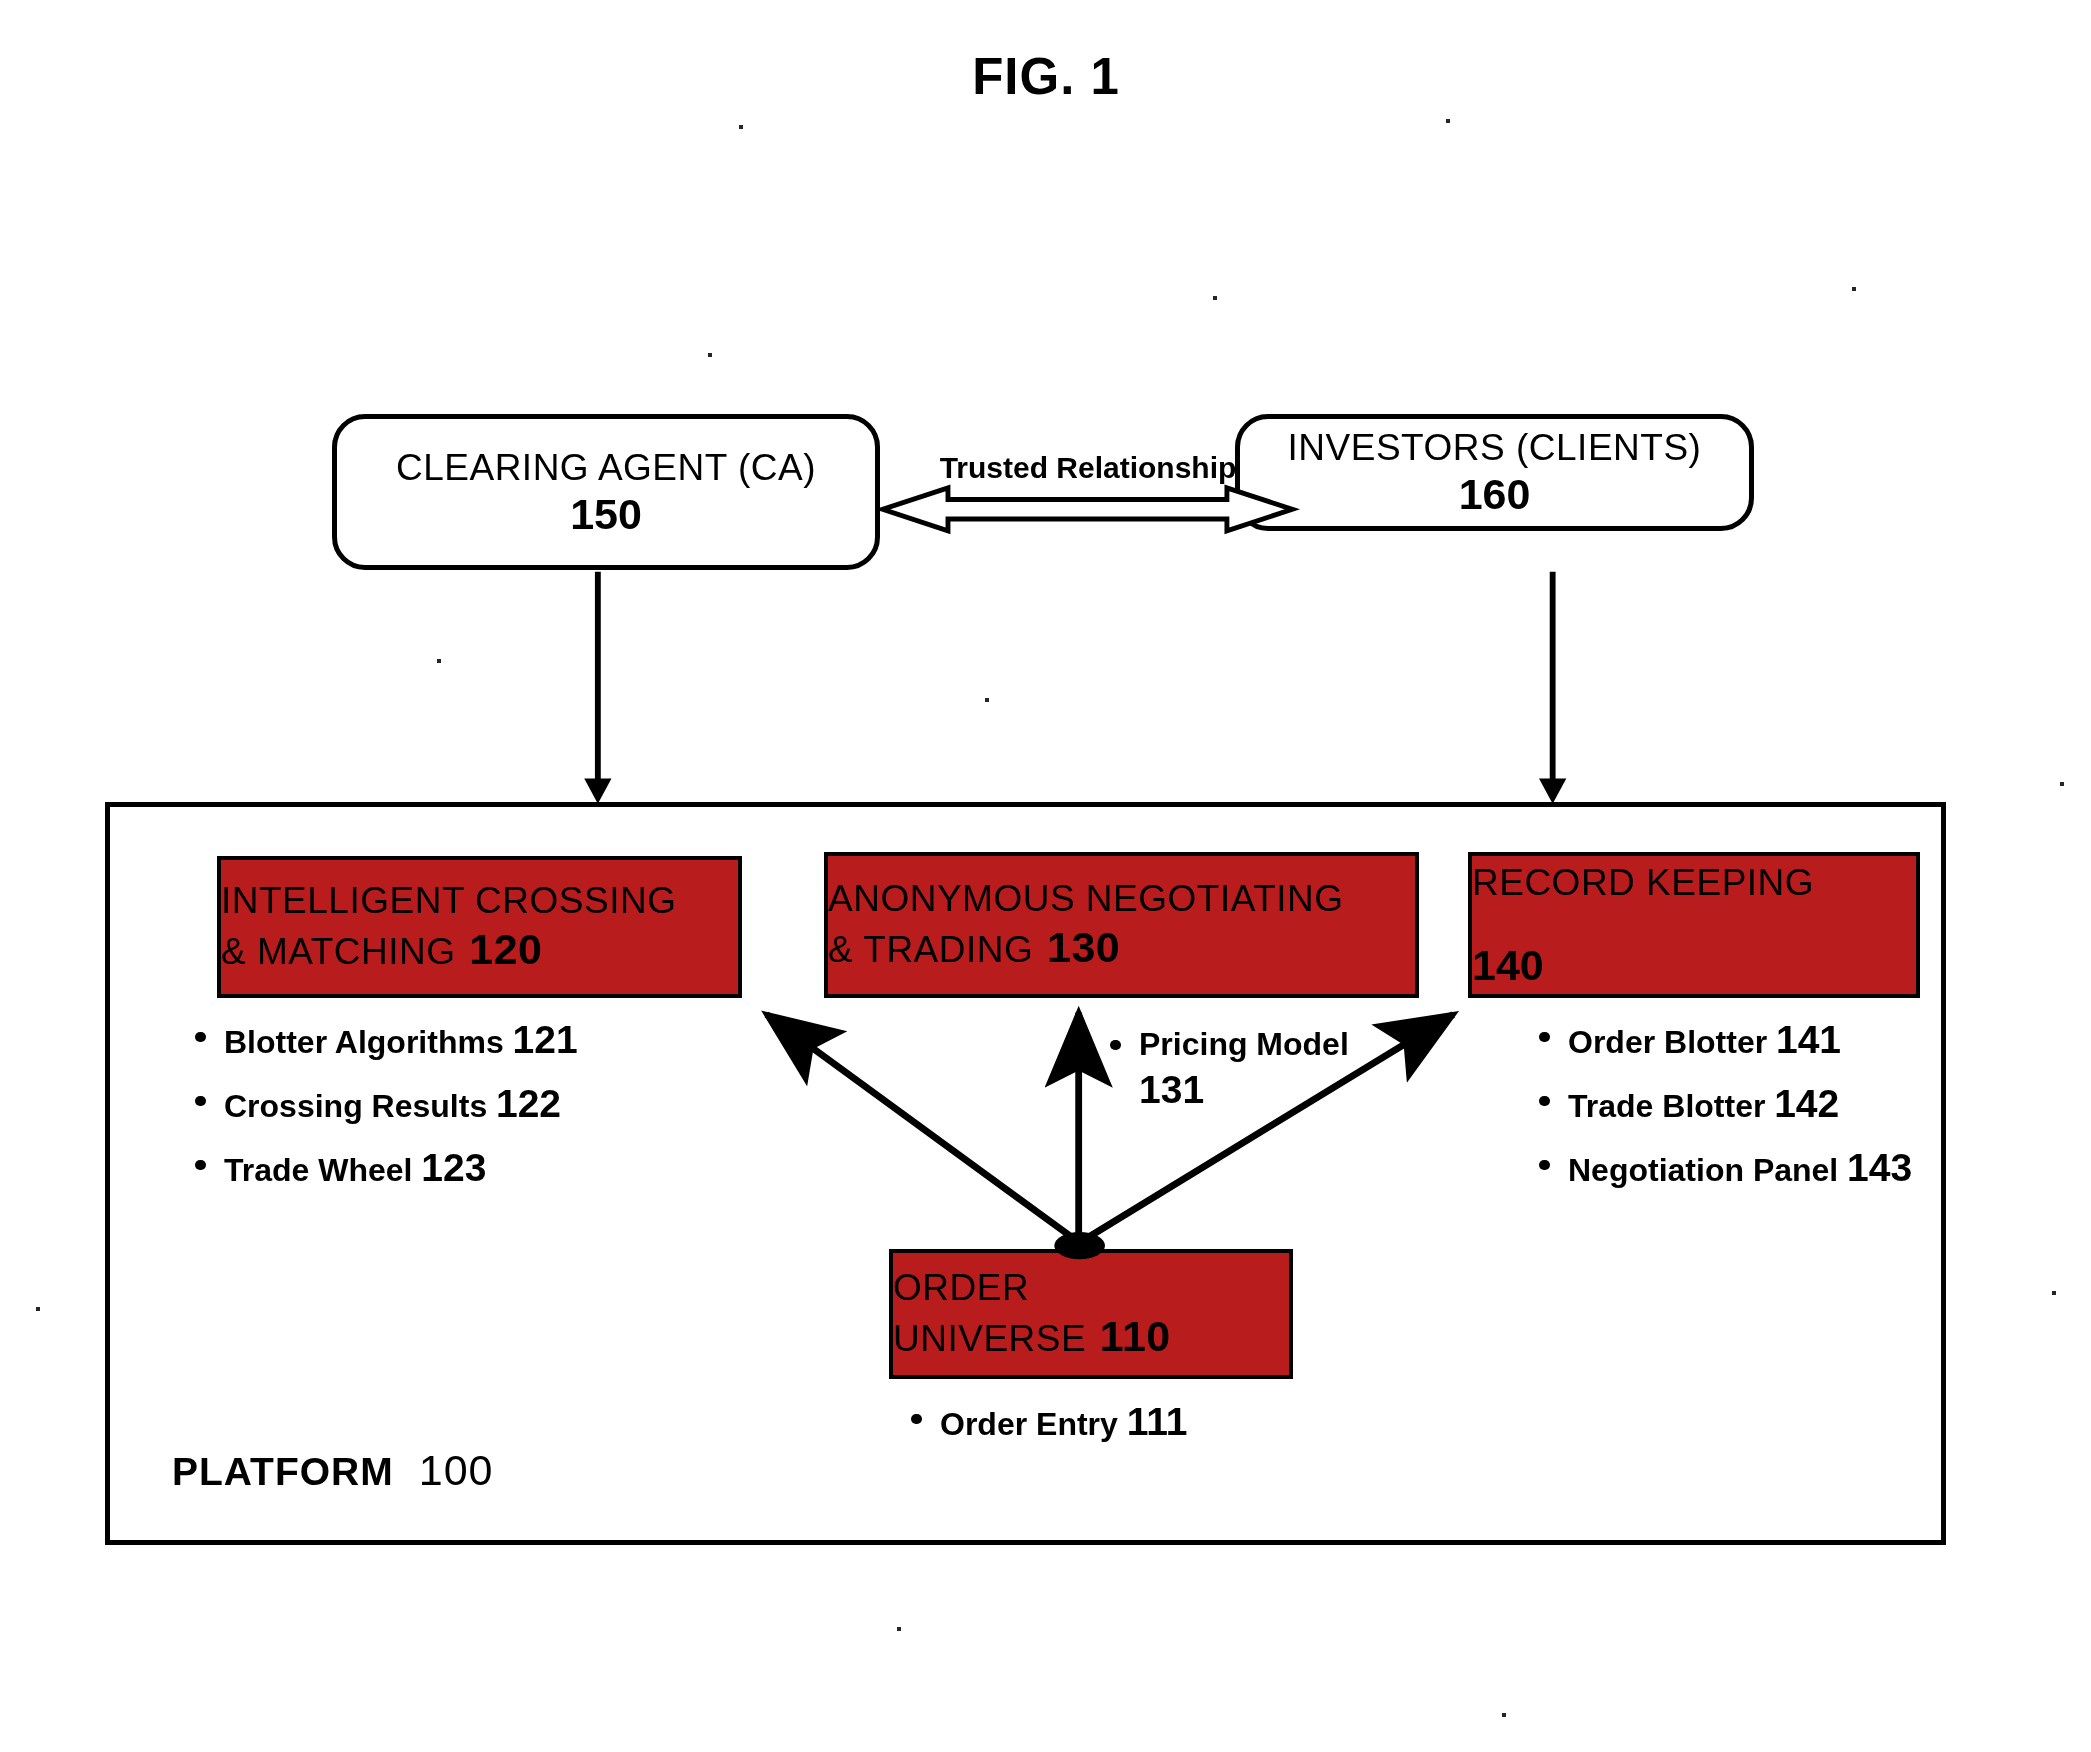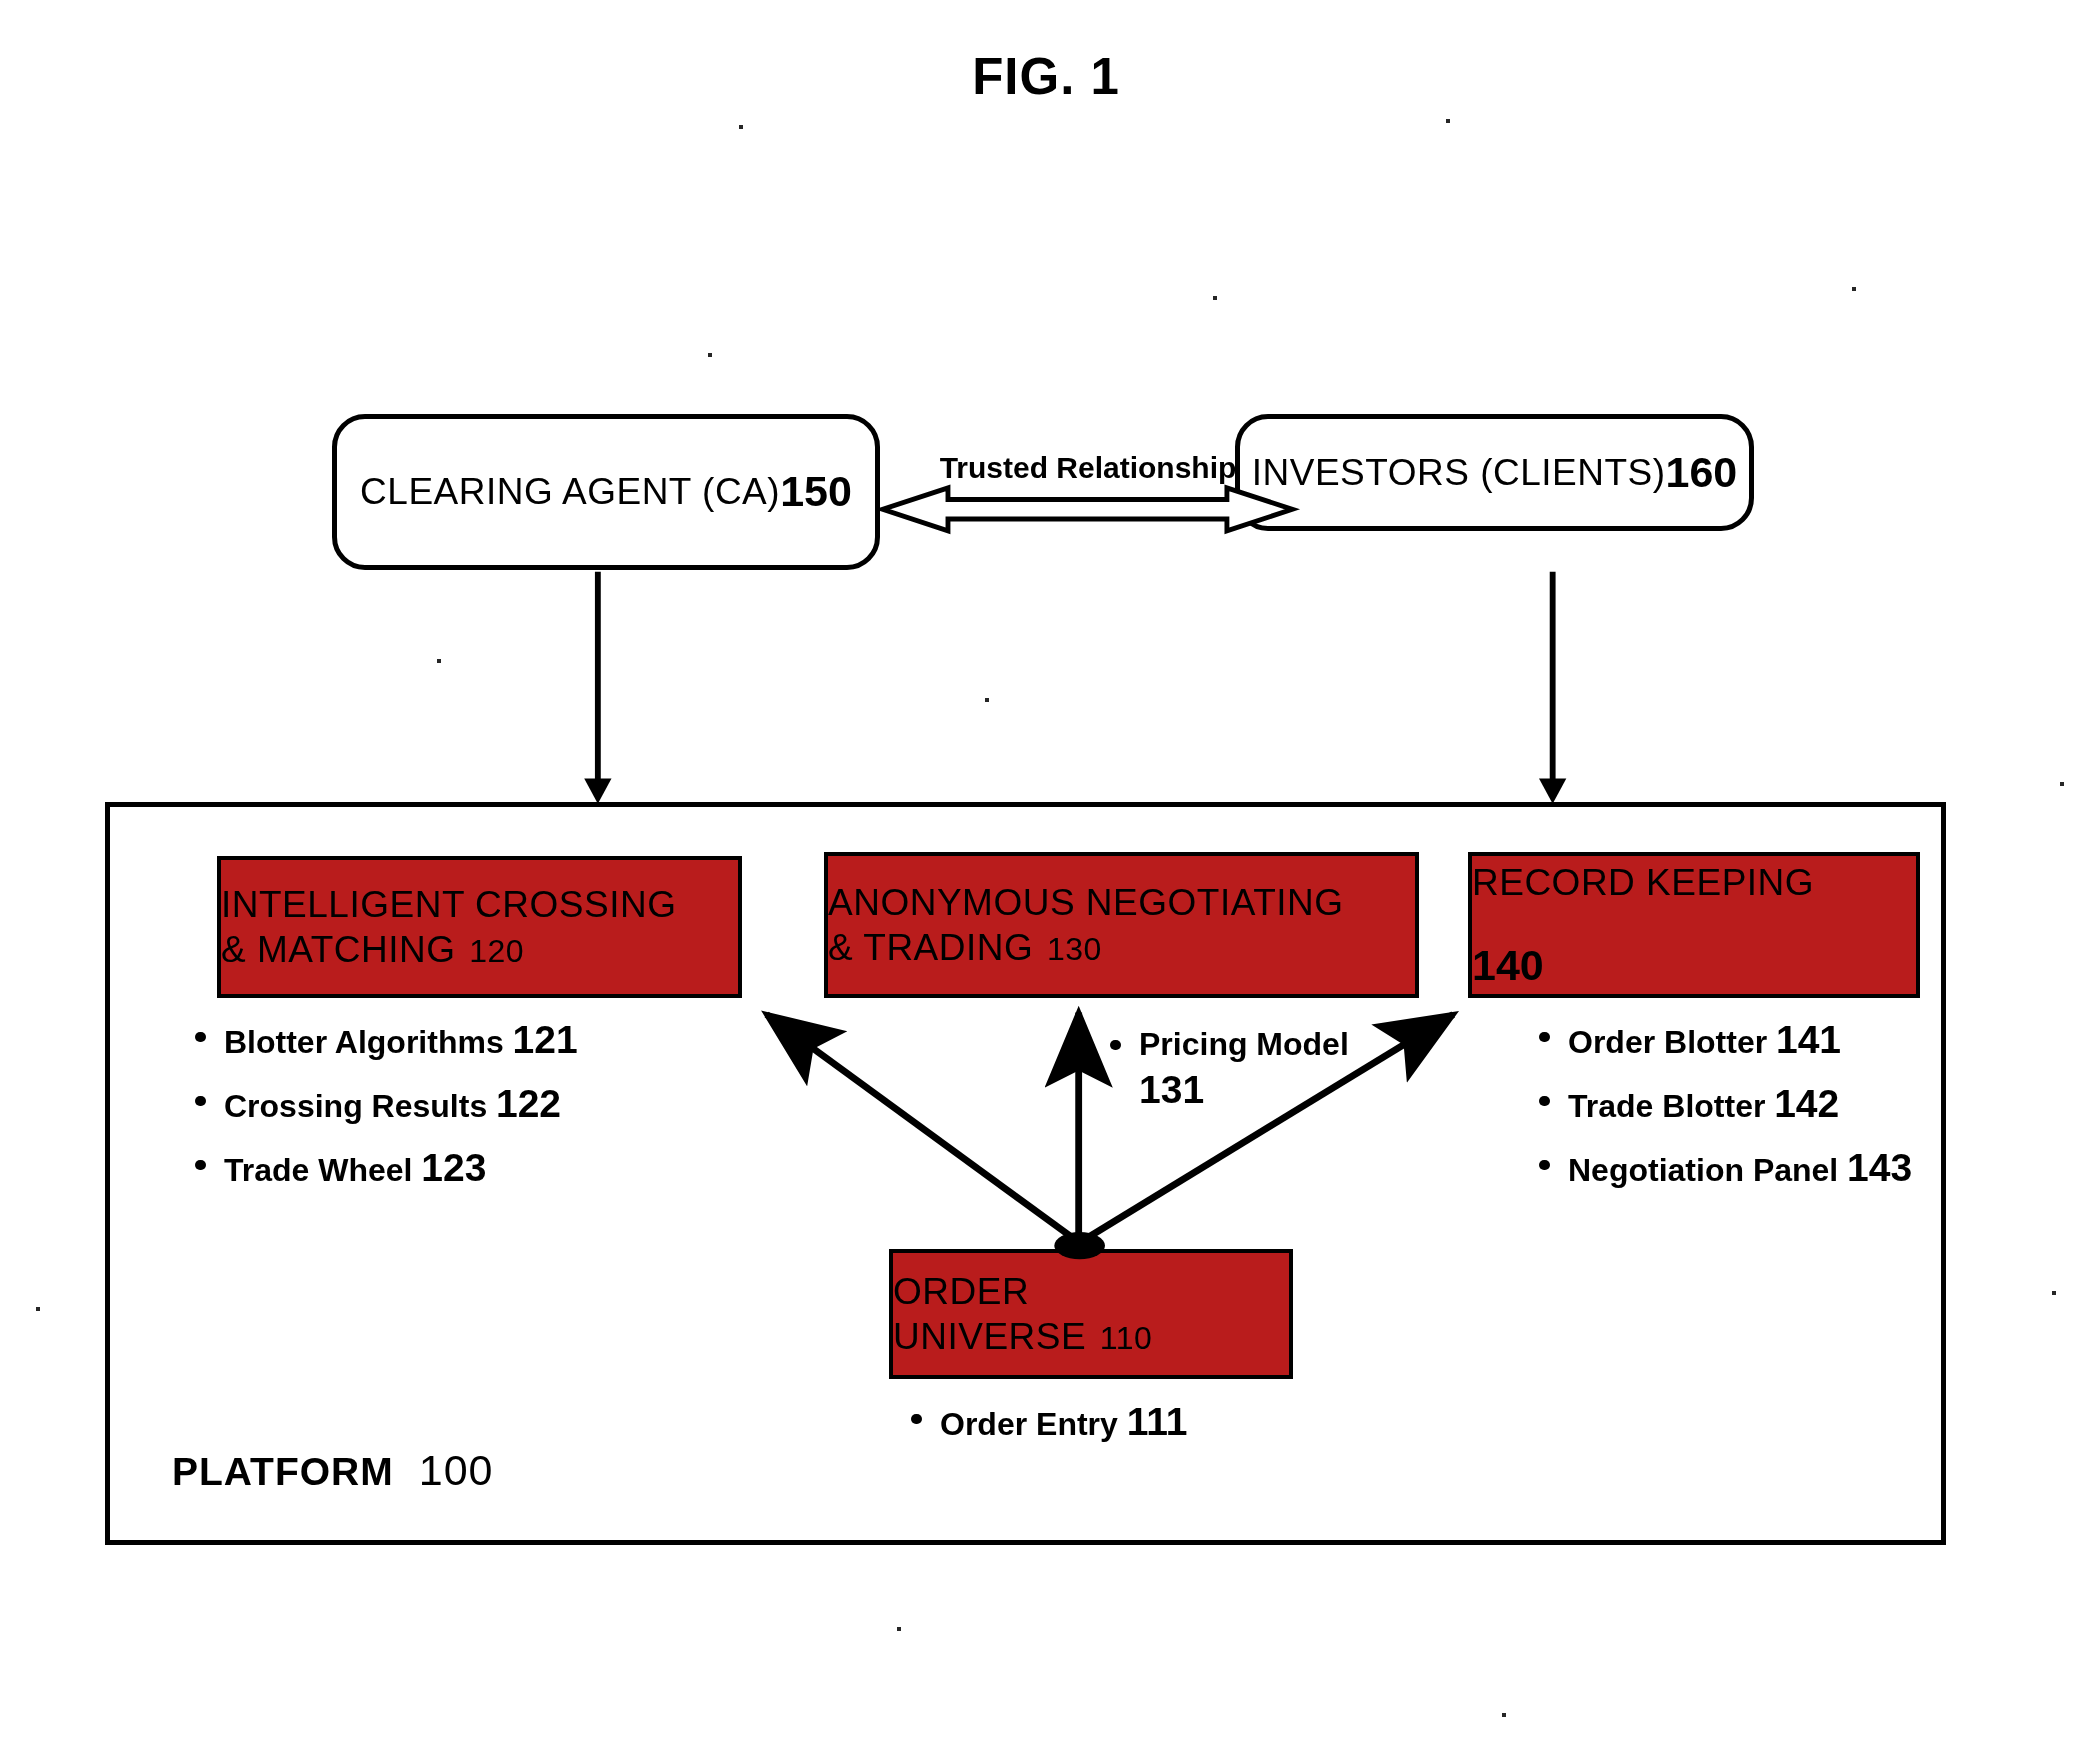--- a/index.html
+++ b/index.html
@@ -33,21 +33,21 @@
   }
 
   
   .rounded-box {
     position: absolute;
     border: 5.9px solid #000;
     border-radius: 33px;
     box-sizing: border-box;
     background: #fff;
     display: flex;
-    flex-direction: row;
+    flex-direction: column;
     align-items: center;
     justify-content: center;
   }
   .rect-box {
     position: absolute;
     border: 4.9px solid #000;
     box-sizing: border-box;
     background: #b91c1c;
     display: flex;
     flex-direction: column;
@@ -55,22 +55,22 @@
     justify-content: flex-start;
   }
   .box-line {
     font-size: 37px;
     line-height: 1.22;
     text-align: center;
     white-space: nowrap;
   }
   .box-line.caps { letter-spacing: 0.5px; }
   .refnum {
-    font-weight: normal;
-    font-size: 32px;
+    font-weight: bold;
+    font-size: 43px;
   }
   .refnum-block {
     font-weight: bold;
     font-size: 43px;
     line-height: 1.15;
     text-align: center;
   }
 
   
   #platform-container {

